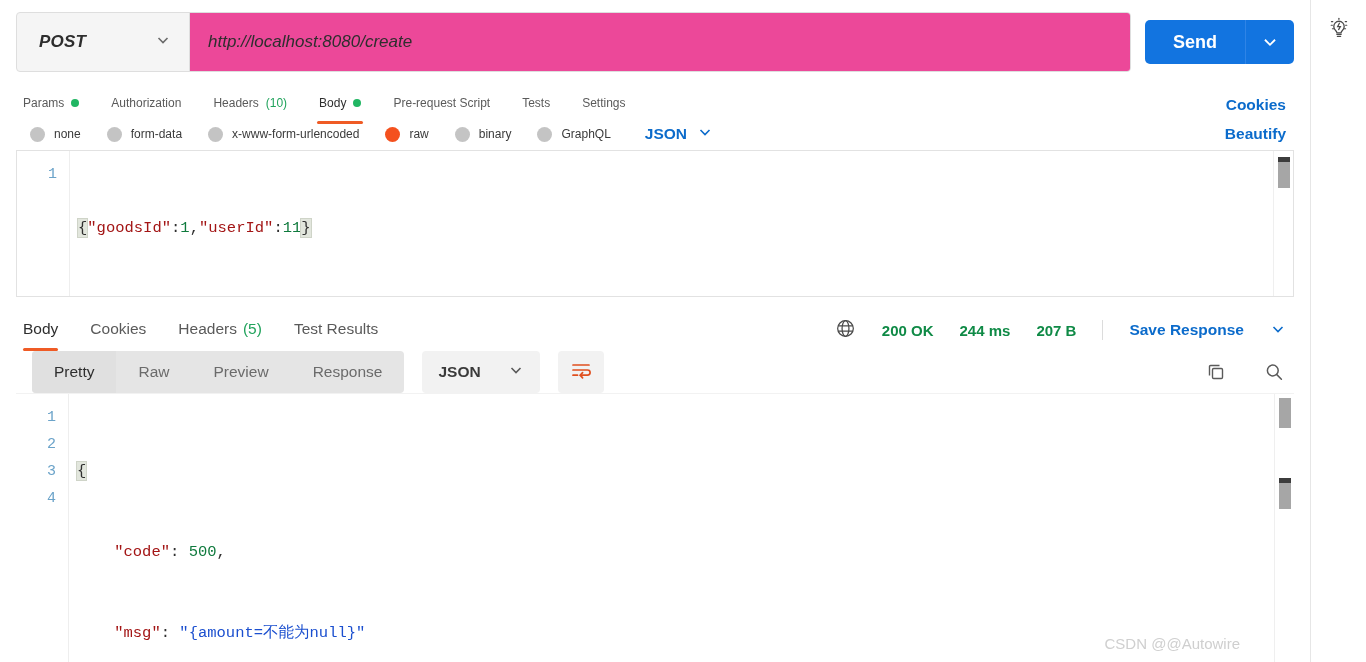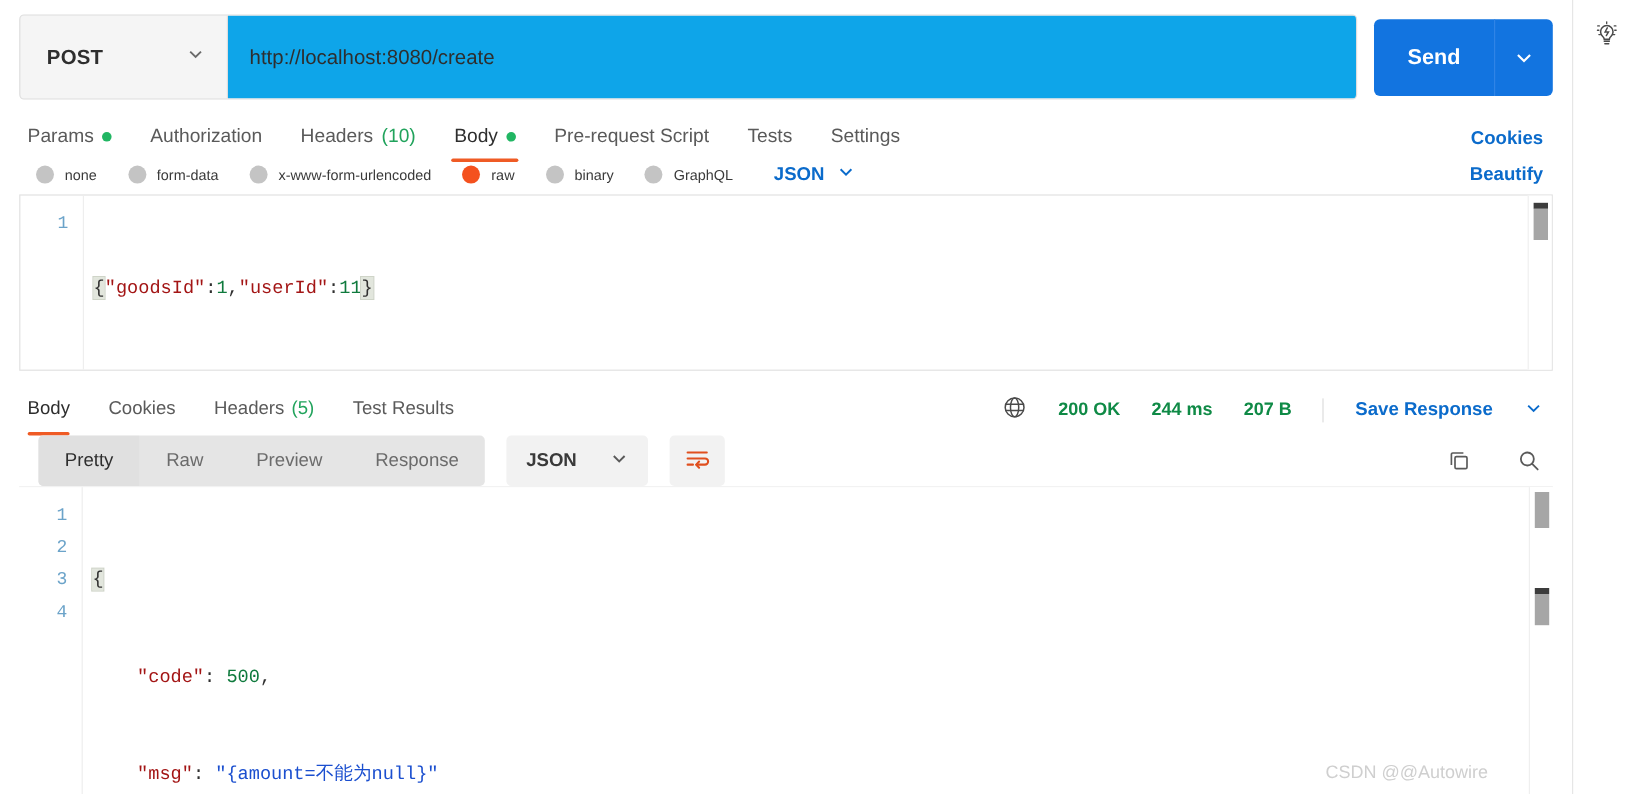--- a/index.html
+++ b/index.html
@@ -34,42 +34,42 @@
     display: flex; flex-direction: column;
   }
 
   
   .urlbar-row {
     display: flex; align-items: center;
     padding: 12px 16px 10px 16px;
     gap: 0;
   }
   .url-wrap {
-    display: flex; flex: 1 1 auto; height: 71px;
+    display: flex; flex: 1 1 auto; height: 60px;
     border: 1px solid #dedede; border-radius: 4px;
-    background: #f5f5f5; overflow: hidden;
+    background: #f5f5f5; overflow: hidden; font-style: italic;
   }
   .method-box {
     width: 173px; height: 100%;
     display: flex; align-items: center; justify-content: space-between;
     padding: 0 18px 0 22px;
     border-right: 1px solid #dedede;
     cursor: pointer;
   }
   .method-label { font-size: 17px; font-weight: 700; color: #2e2e2e; letter-spacing: .2px; }
   .url-input {
     flex: 1 1 auto; height: 100%;
     display: flex; align-items: center;
     padding-left: 18px;
     font-size: 17px; color: #2e2e2e;
-    background: #0ea5e9;
+    background: #ec4899;
   }
   .send-wrap {
     display: flex; align-items: stretch;
-    margin-left: 14px; height: 64px;
+    margin-left: 14px; height: 44px;
     background: #1274e0; border-radius: 5px; overflow: hidden;
   }
   .send-btn {
     display: flex; align-items: center; justify-content: center;
     padding: 0 28px;
     color: #fff; font-size: 18px; font-weight: 700;
     cursor: pointer;
     border-right: 1px solid #2f84e6;
   }
   .send-caret {
@@ -80,21 +80,21 @@
   
   .req-tabs {
     display: flex; align-items: flex-end;
     padding: 0 16px;
     height: 42px;
     position: relative;
   }
   .tab {
     display: flex; align-items: center; gap: 7px;
     height: 42px; padding: 0 16px;
-    font-size: 16px; color: #5a5a5a; cursor: pointer;
+    font-size: 12px; color: #5a5a5a; cursor: pointer;
     position: relative;
   }
   .tab:first-child { padding-left: 7px; }
   .tab.active { color: #2e2e2e; }
   .tab.active:after {
     content: ""; position: absolute; left: 14px; right: 14px; bottom: 0;
     height: 3px; background: #ef5b25; border-radius: 2px;
   }
   .dot { width: 8px; height: 8px; border-radius: 50%; background: #21b663; display:inline-block; }
   .count { color: #21a35c; }

